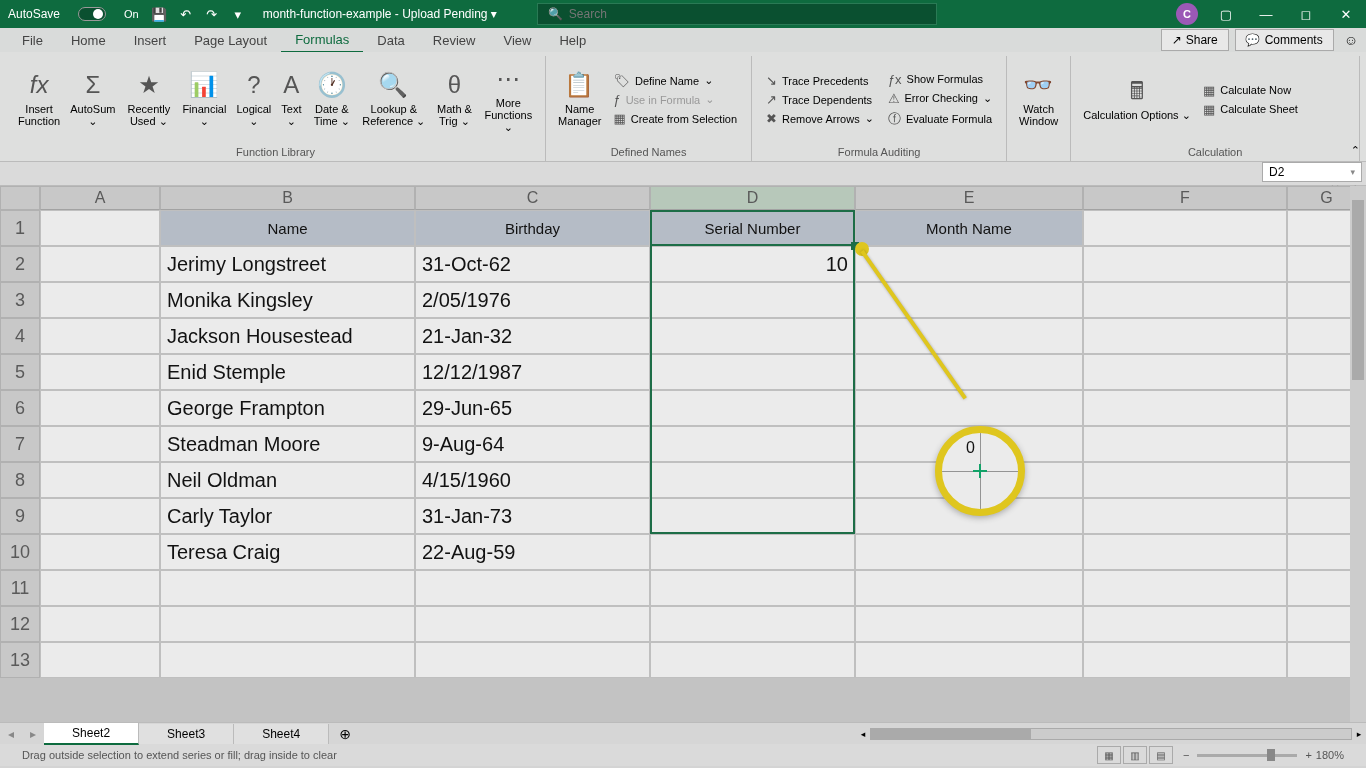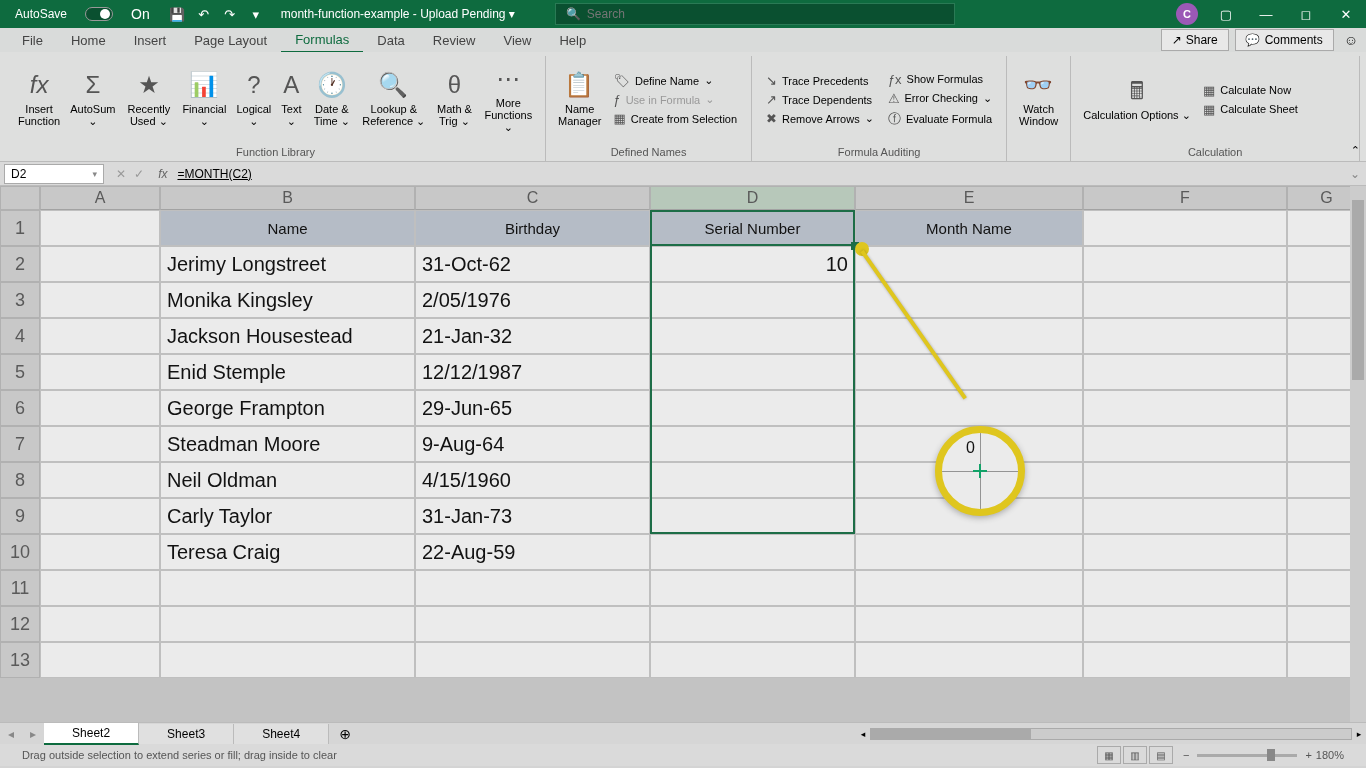--- a/index.html
+++ b/index.html
@@ -1,20 +1,20 @@
 <!DOCTYPE html>
 <html><head>
 <meta charset="utf-8">
 <style>
 * { margin: 0; padding: 0; box-sizing: border-box; font-family: 'Segoe UI', Tahoma, sans-serif; }
 body { width: 1366px; height: 768px; background: #d4d4d4; overflow: hidden; position: relative; }
 
 
 .title-bar { height: 28px; background: #0e6b3f; display: flex; align-items: center; color: #fff; font-size: 12px; }
-.title-bar .autosave { display: flex; align-items: center; gap: 18px; padding: 0 15px; }
+.title-bar .autosave { display: flex; align-items: center; gap: 18px; padding: 0 8px; }
 .toggle { width: 28px; height: 14px; background: #0a5030; border-radius: 7px; position: relative; border: 1px solid #999; }
 .toggle::after { content: ''; position: absolute; width: 10px; height: 10px; background: #fff; border-radius: 50%; top: 1px; left: 14px; }
 .title-bar .icon-btn { width: 26px; height: 28px; display: flex; align-items: center; justify-content: center; font-size: 13px; }
 .title-bar .filename { margin-left: 12px; }
 .title-bar .searchbox { margin-left: 40px; background: #0a5030; display: flex; align-items: center; padding: 3px 10px; width: 400px; height: 22px; border: 1px solid #2a7a55; }
 .title-bar .searchbox input { background: transparent; border: none; color: #ccc; font-size: 12px; width: 100%; outline: none; }
 .title-bar .spacer { flex: 1; }
 .title-bar .avatar { width: 22px; height: 22px; border-radius: 50%; background: #9b59b6; display: flex; align-items: center; justify-content: center; font-size: 11px; font-weight: bold; margin: 0 8px; }
 .title-bar .win-btn { width: 40px; height: 28px; display: flex; align-items: center; justify-content: center; font-size: 13px; }
 
@@ -34,21 +34,21 @@
 .ribbon-group .group-label { text-align: center; font-size: 11px; color: #555; padding: 3px 0; }
 .ribbon-big-btn { width: auto; display: flex; flex-direction: column; align-items: center; justify-content: center; padding: 4px 4px; cursor: pointer; text-align: center; line-height: 1.1; }
 .ribbon-big-btn .icon { font-size: 24px; margin-bottom: 4px; color: #555; }
 .ribbon-big-btn .lbl { font-size: 11px; }
 .ribbon-small-list { display: flex; flex-direction: column; justify-content: center; gap: 4px; padding: 4px 6px; }
 .ribbon-small-btn { display: flex; align-items: center; gap: 5px; cursor: pointer; font-size: 11px; white-space: nowrap; }
 .ribbon-small-btn .icon { font-size: 13px; color: #555; }
 .ribbon .collapse { position: absolute; right: 6px; bottom: 4px; font-size: 11px; }
 
 
-.formula-bar { height: 24px; background: #dadada; border-bottom: 1px solid #bbb; display: flex; align-items: center; font-size: 12px; }
+.formula-bar { height: 24px; background: #dadada; border-bottom: 1px solid #bbb; display: flex; align-items: flex-end; font-size: 12px; flex-direction: column; }
 .formula-bar .namebox { width: 100px; border: 1px solid #aaa; background: #fff; padding: 2px 6px; margin: 0 4px; display: flex; align-items: center; }
 .formula-bar .namebox .dd { margin-left: auto; font-size: 9px; color: #888; }
 .formula-bar .fx-icons { display: flex; gap: 8px; padding: 0 8px; color: #999; }
 .formula-bar .fx { font-style: italic; color: #666; padding: 0 6px; }
 .formula-bar input { flex: 1; border: none; background: transparent; font-size: 12px; padding: 2px 4px; outline: none; text-decoration: underline; }
 
 
 .sheet-wrap { position: relative; height: 536px; background: #d0d0d0; overflow: hidden; }
 .sheet-overlay { position: absolute; inset: 0; background: rgba(120,120,120,0.15); pointer-events: none; }
 .sheet { display: grid; grid-template-columns: 40px 120px 255px 235px 205px 228px 204px 79px; grid-template-rows: 24px repeat(13, 36px); background: #fff; }
@@ -93,21 +93,21 @@
 .status-bar .zoom-slider { width: 100px; height: 3px; background: #aaa; margin: 0 8px; position: relative; }
 .status-bar .zoom-slider .knob { width: 8px; height: 12px; background: #888; position: absolute; top: -5px; left: 70%; }
 </style>
 </head>
 <body>
 
 <div class="title-bar">
   <div class="autosave">
     <span>AutoSave</span>
     <div class="toggle"></div>
-    <span style="font-size:14px;">On</span>
+    <span style="font-size:11px;">On</span>
   </div>
   <div class="icon-btn">💾</div>
   <div class="icon-btn">↶</div>
   <div class="icon-btn">↷</div>
   <div class="icon-btn">▾</div>
   <span class="filename"><span>month-function-example - Upload Pending</span> ▾</span>
   <div class="searchbox">
     <span style="margin-right:6px;">🔍</span>
     <input placeholder="Search" style="">
   </div>

